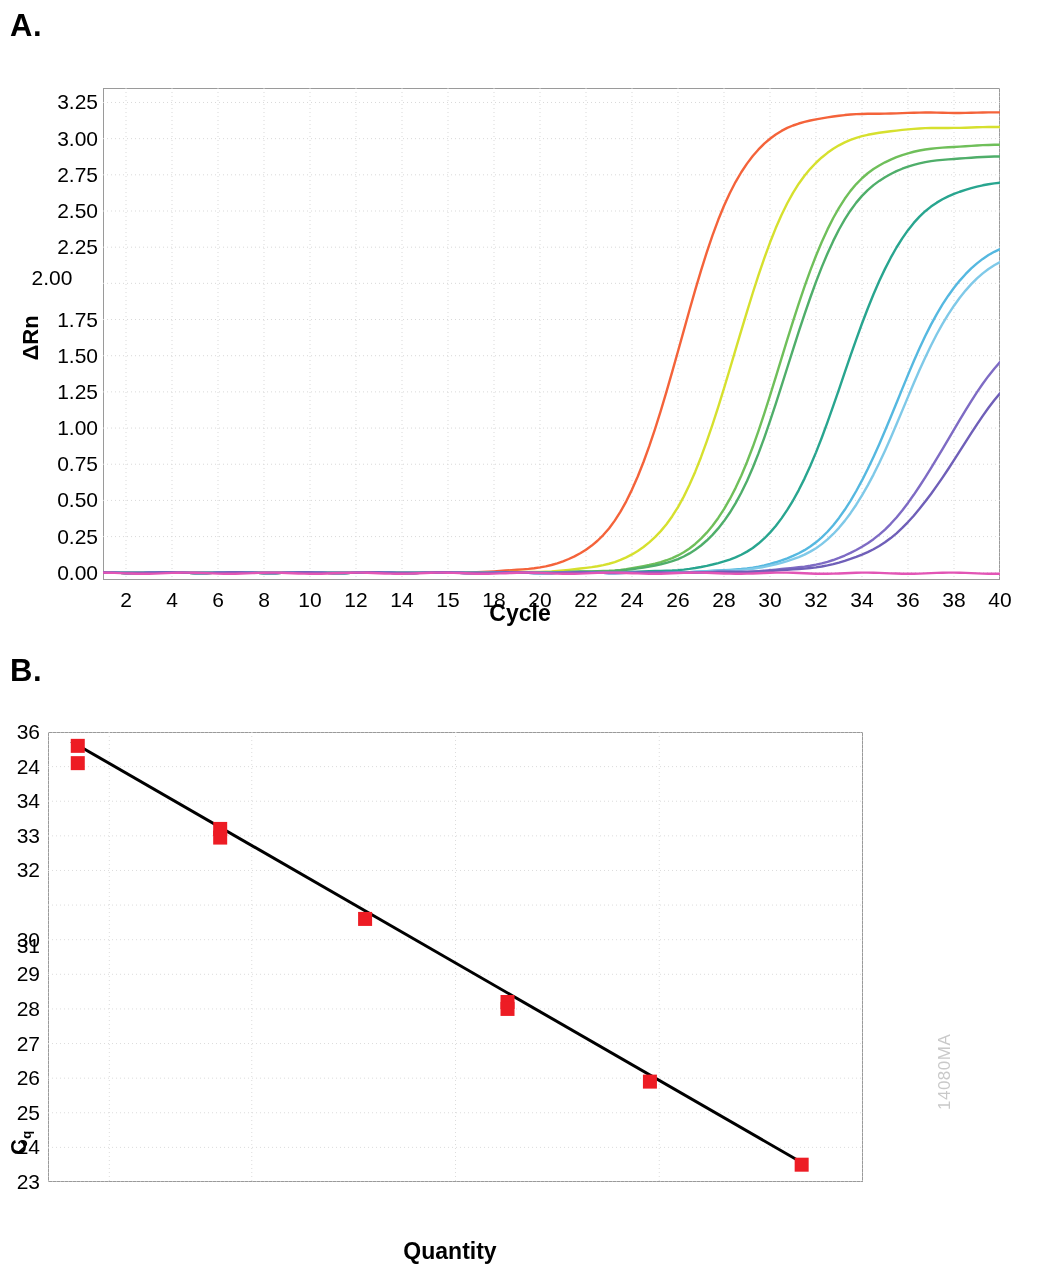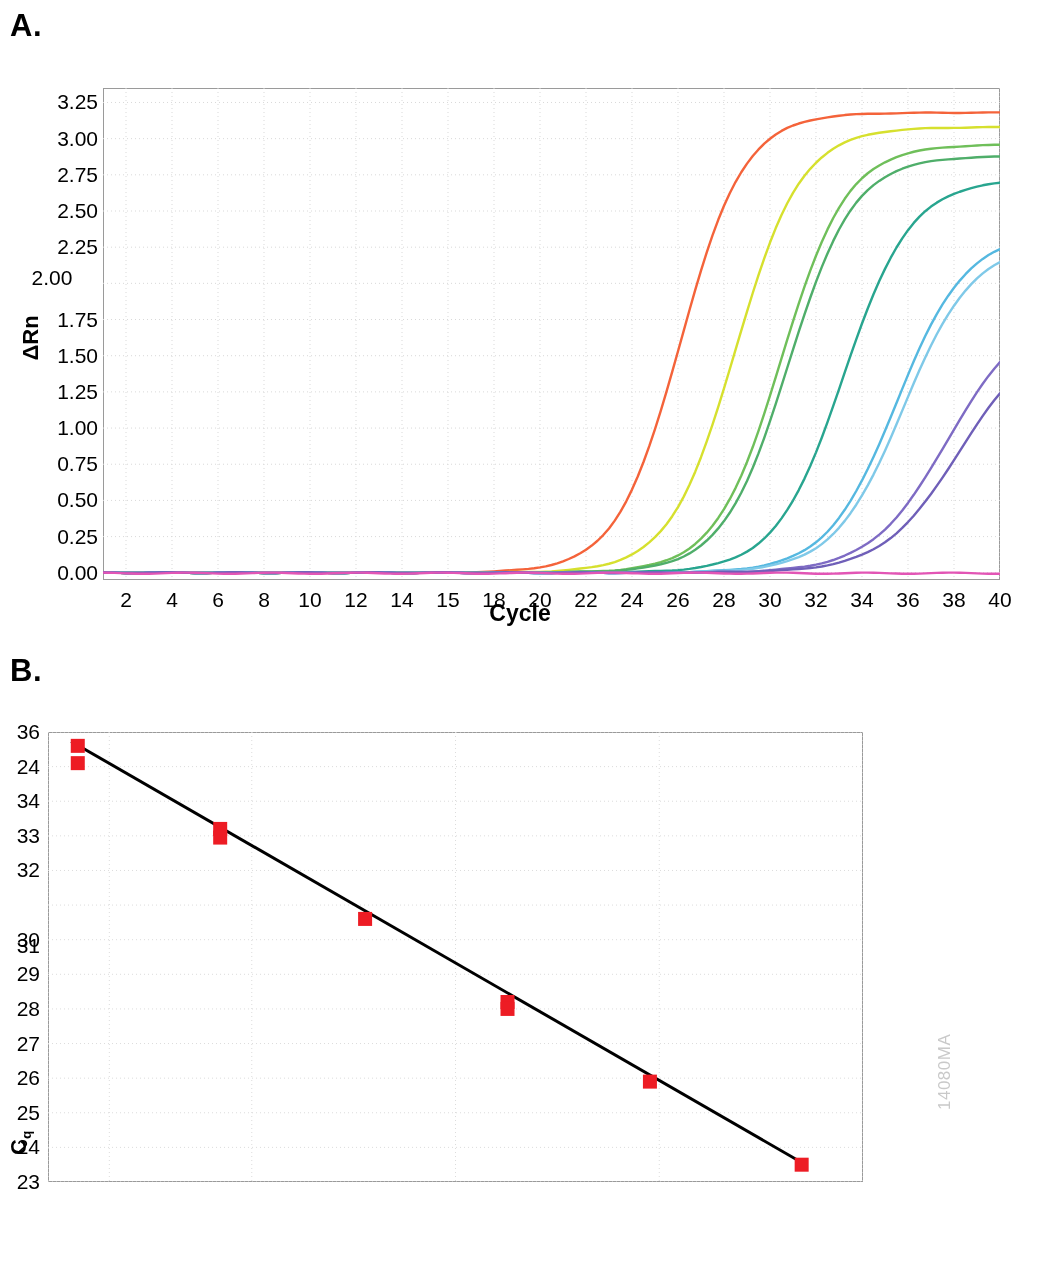--- a/index.html
+++ b/index.html
@@ -293,16 +293,17 @@
           <rect x="22.77358726944103" y="24.153846153846075" width="14" height="14" fill="#ed1c24"></rect>
           <rect x="165.18872565290485" y="89.92307692307685" width="14" height="14" fill="#ed1c24"></rect>
           <rect x="165.18872565290485" y="98.57692307692298" width="14" height="14" fill="#ed1c24"></rect>
           <rect x="310.09663453133476" y="179.92307692307685" width="14" height="14" fill="#ed1c24"></rect>
           <rect x="452.5117729147987" y="263" width="14" height="14" fill="#ed1c24"></rect>
           <rect x="452.5117729147987" y="269.9230769230769" width="14" height="14" fill="#ed1c24"></rect>
           <rect x="594.9269112982626" y="342.61538461538464" width="14" height="14" fill="#ed1c24"></rect>
           <rect x="746.6651383834638" y="425.6923076923077" width="14" height="14" fill="#ed1c24"></rect>
         </svg>
     </div>
+    <div id="b-xlabel">Quantity</div>
   </div>
 
   <div id="b-watermark">14080MA</div>
 </div>
 
 </body></html>

